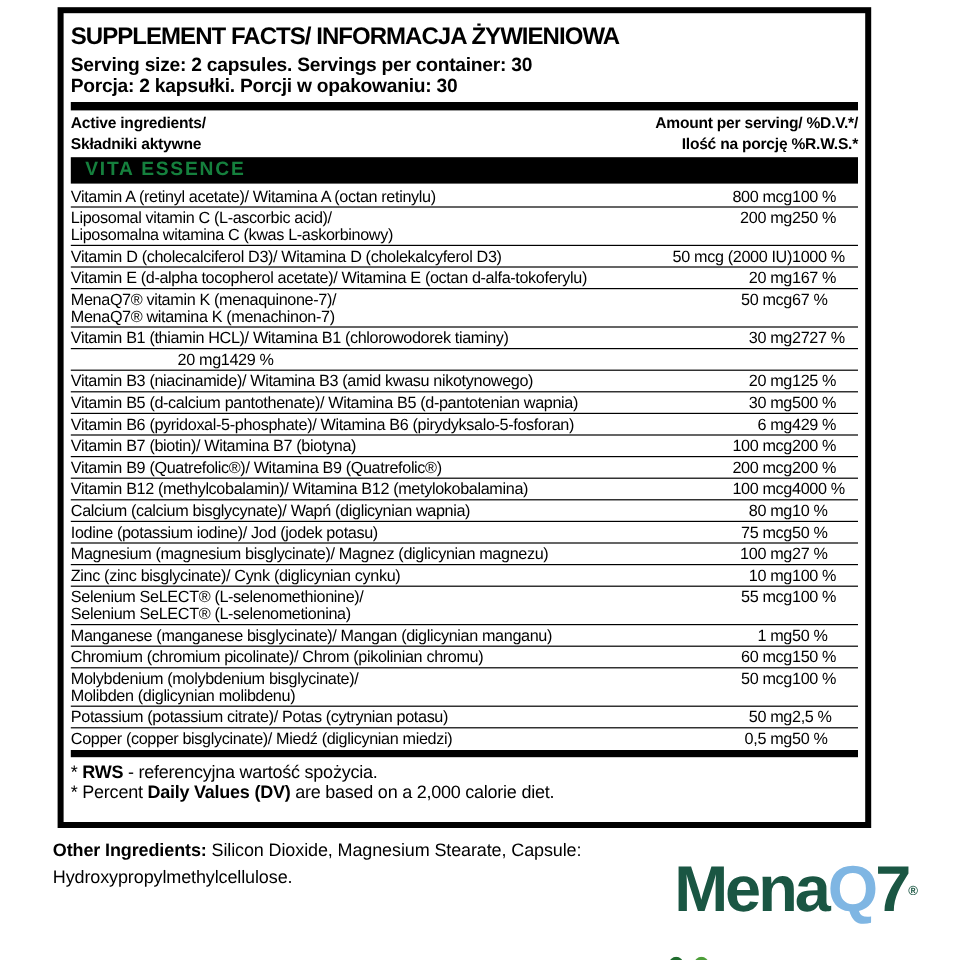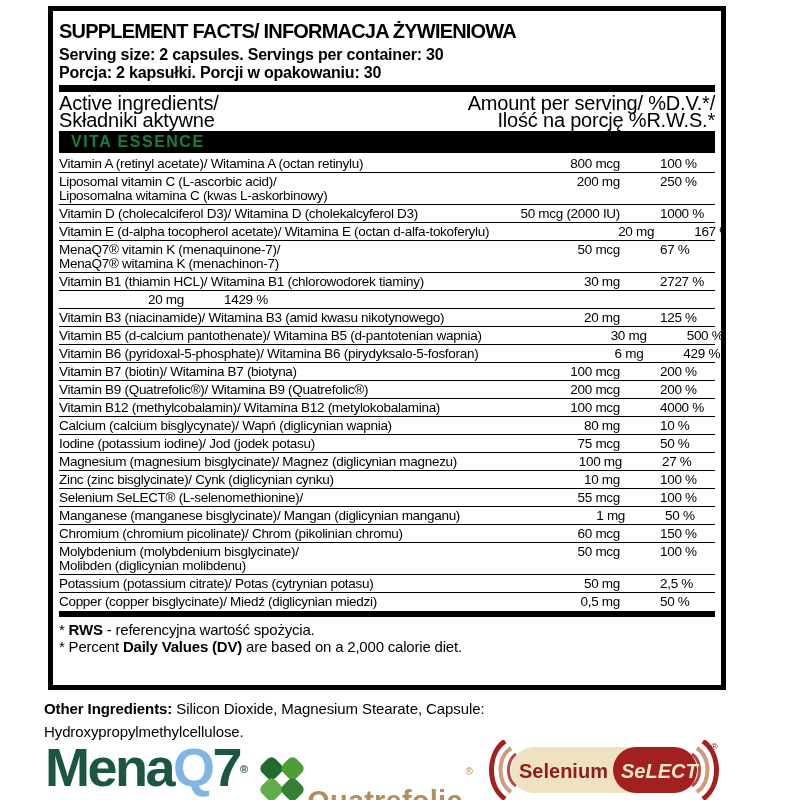--- a/index.html
+++ b/index.html
@@ -14,48 +14,48 @@
   }
   .title{
     font-size:20px;font-weight:bold;letter-spacing:-0.8px;line-height:30px;
     white-space:nowrap;padding-top:2px;
   }
   .serving{font-size:16px;font-weight:bold;line-height:18px;letter-spacing:-0.2px;white-space:nowrap;}
   .thick-bar{height:7px;background:#000;margin:3px 0 2px 0;}
   .thick-bar.bottom{height:6px;margin:1px 0 1px 0;}
   .cols-header{
     display:flex;justify-content:space-between;align-items:center;
-    font-weight:normal;font-size:20px;line-height:16.5px;letter-spacing:-0.2px;
+    font-weight:bold;font-size:13px;line-height:16.5px;letter-spacing:-0.2px;
     padding:1px 0 3px 0;
   }
   .ch-right{text-align:right;}
   .vita-bar{
     background:#000;color:#15803d;font-weight:bold;font-size:16px;
     letter-spacing:1.5px;line-height:16px;padding:3px 0 3px 12px;
   }
   .rows{margin-top:2px;}
   .row{
     display:flex;align-items:flex-start;
     padding:1.5px 0;border-bottom:1.5px solid #000;
-    font-size:13.5px;line-height:14px;letter-spacing:-0.3px;gap:40px;
+    font-size:13.5px;line-height:14px;letter-spacing:-0.3px;
   }
   .row:last-child{border-bottom:none;}
   .col-name{flex:1;white-space:nowrap;overflow:visible;}
   .col-name div{white-space:nowrap;}
   .col-amount{width:125px;text-align:right;white-space:nowrap;flex-shrink:0;}
   .col-dv{width:55px;text-align:left;white-space:nowrap;flex-shrink:0;}
   .footnotes{padding:3px 0 2px 0;font-size:15px;line-height:17px;letter-spacing:-0.2px;}
   .b{font-weight:bold;}
   .other-ing{
     position:absolute;left:44px;top:697px;width:565px;
     font-size:15px;line-height:23px;letter-spacing:-0.1px;
   }
   .logos{
-    position:absolute;left:45px;top:740px;width:720px;height:58px;
-    display:flex;align-items:flex-start;gap:12px;
+    position:absolute;left:45px;top:714px;width:720px;height:58px;
+    display:flex;align-items:flex-end;gap:12px;flex-direction:column;
   }
   .menaq7{
     font-weight:bold;font-size:54px;line-height:54px;letter-spacing:-2.5px;
     color:#1a5643;white-space:nowrap;position:relative;
   }
   .mq-blue{color:#7fb6e3;}
   .mq-reg{font-size:11px;vertical-align:top;letter-spacing:0;position:relative;top:2px;}
   .quatre{display:flex;align-items:center;gap:3px;}
   .qf-text{
     font-weight:bold;font-size:29px;color:#b28e5e;letter-spacing:0.2px;white-space:nowrap;margin-top:45px;
@@ -197,20 +197,21 @@
       <div class="row">
         <div class="col-name">
           <div>Zinc (zinc bisglycinate)/ Cynk (diglicynian cynku)</div>
         </div>
         <div class="col-amount">10 mg</div>
         <div class="col-dv">100 %</div>
       </div>
       <div class="row">
         <div class="col-name">
           <div>Selenium SeLECT® (L-selenomethionine)/</div>
+          <div>Selenium SeLECT® (L-selenometionina)</div>
         </div>
         <div class="col-amount">55 mcg</div>
         <div class="col-dv">100 %</div>
       </div>
       <div class="row">
         <div class="col-name">
           <div>Manganese (manganese bisglycinate)/ Mangan (diglicynian manganu)</div>
         </div>
         <div class="col-amount">1 mg</div>
         <div class="col-dv">50 %</div>

